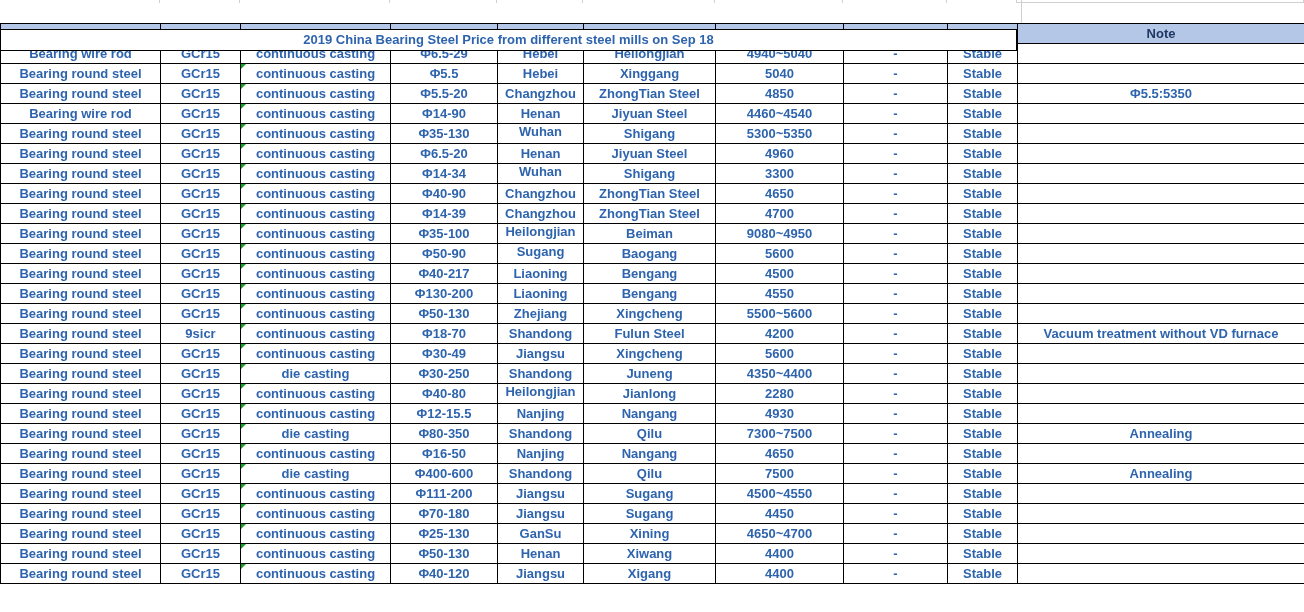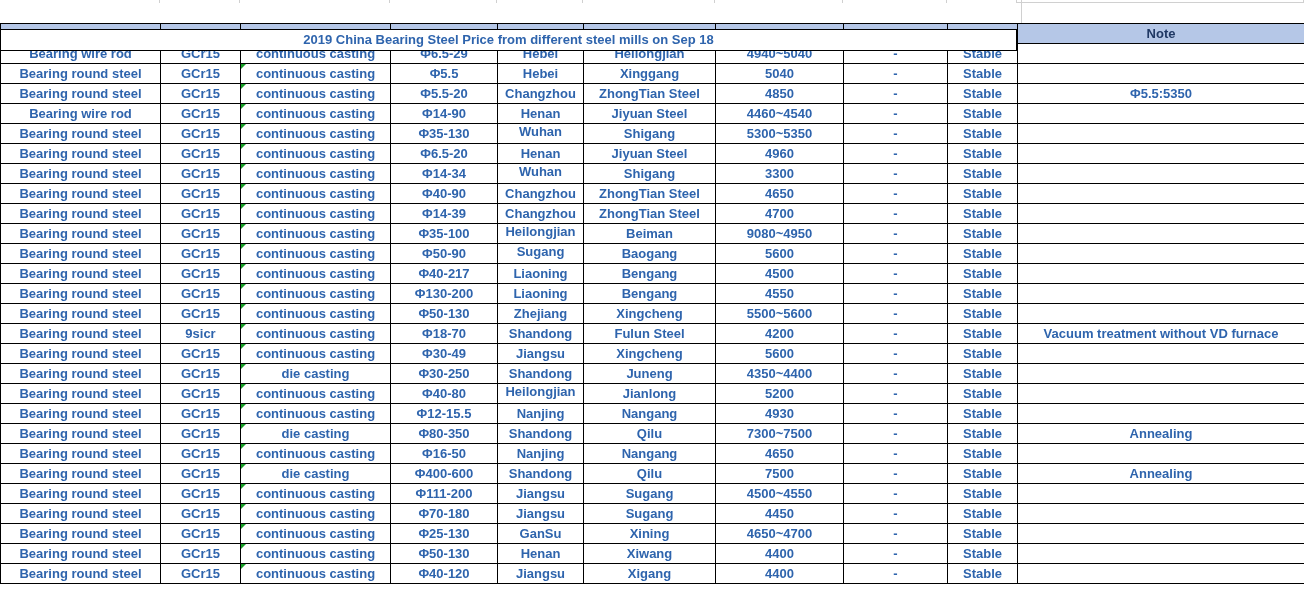--- a/index.html
+++ b/index.html
@@ -362,21 +362,21 @@
           <td>Stable</td>
           <td></td>
         </tr>
         <tr>
           <td>Bearing round steel</td>
           <td>GCr15</td>
           <td>continuous casting<div class="err-tri"></div></td>
           <td>Φ40-80</td>
           <td class="va-top">Heilongjian</td>
           <td>Jianlong</td>
-          <td>5200</td>
+          <td>2280</td>
           <td>-</td>
           <td>Stable</td>
           <td></td>
         </tr>
         <tr>
           <td>Bearing round steel</td>
           <td>GCr15</td>
           <td>continuous casting<div class="err-tri"></div></td>
           <td>Φ12-15.5</td>
           <td>Nanjing</td>

